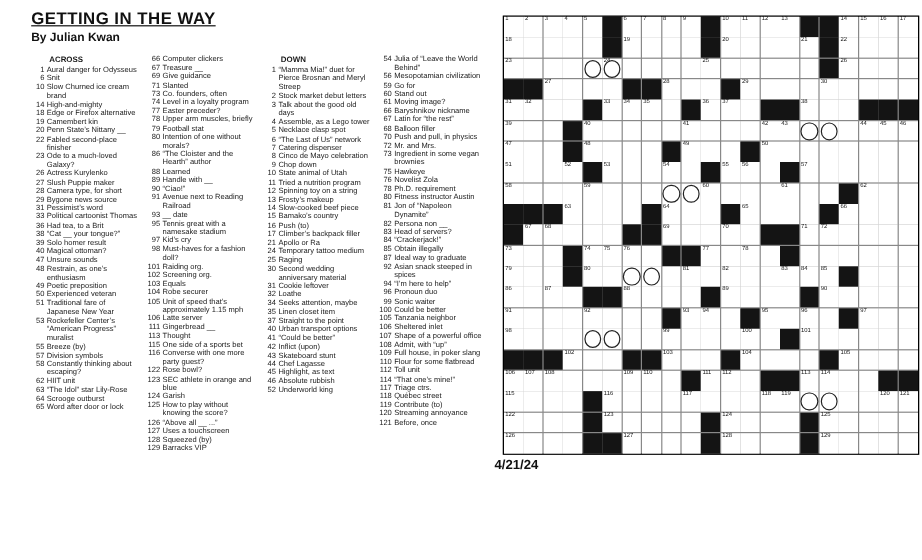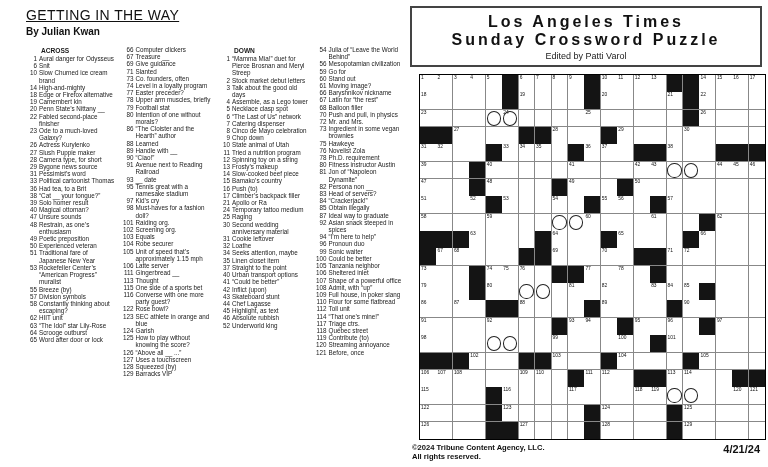--- a/index.html
+++ b/index.html
@@ -2,21 +2,21 @@
 <html><head>
 <meta charset="utf-8">
 <style>
   * { margin:0; padding:0; box-sizing:border-box; }
   html,body { background:#fff; }
   body { font-family:"Liberation Sans", sans-serif; color:#1a1a1a; }
   .page { position:relative; width:768px; height:467px; background:#fff; overflow:hidden; }
 
   
   .left { position:absolute; left:26px; top:7px; width:380px; }
-  .puzzle-title { font-size:14px; font-weight:normal; letter-spacing:.4px; text-decoration:underline; color:#111; }
+  .puzzle-title { font-size:14px; font-weight:bold; letter-spacing:.4px; text-decoration:underline; color:#111; }
   .byline { font-size:10px; font-weight:bold; margin-top:3px; color:#111; }
   .clue-cols { display:flex; gap:6px; margin-top:9px; }
   .clue-col { width:92px; }
   .col-head { font-size:6.6px; font-weight:bold; padding-left:15px; line-height:9px; }
   .clue { display:flex; font-size:6.3px; line-height:7.2px; }
   .clue .n { width:13px; text-align:right; padding-right:2px; flex:none; }
   .clue .t { flex:1; }
 
   
   .panel { position:absolute; left:410px; top:6px; width:352px; }
@@ -629,25 +629,20 @@
             <div class="clue">
               <span class="n">121</span>
               <span class="t">Before, once</span>
             </div>
           </div>
       </div>
     </div>
   </div>
 
   <div class="panel">
-    <div class="titlebox">
-      <div class="tb-line1">Los Angeles Times</div>
-      <div class="tb-line2">Sunday Crossword Puzzle</div>
-      <div class="tb-edited">Edited by Patti Varol</div>
-    </div>
 
     <div class="gridwrap">
       <div class="xgrid" id="xgrid">
           <div class="cell">
             <span class="num">1</span>
           </div>
           <div class="cell">
             <span class="num">2</span>
           </div>
           <div class="cell">
@@ -1363,21 +1358,17 @@
             <span class="num">129</span>
           </div>
           <div class="cell"></div>
           <div class="cell"></div>
           <div class="cell"></div>
           <div class="cell"></div>
         </div>
     </div>
 
     <div class="footer">
-      <div>
-        <div class="copyright1">©2024 Tribune Content Agency, LLC.</div>
-        <div class="copyright2">All rights reserved.</div>
-      </div>
       <div class="pdate">4/21/24</div>
     </div>
   </div>
 
 </div>
 
 </body></html>

